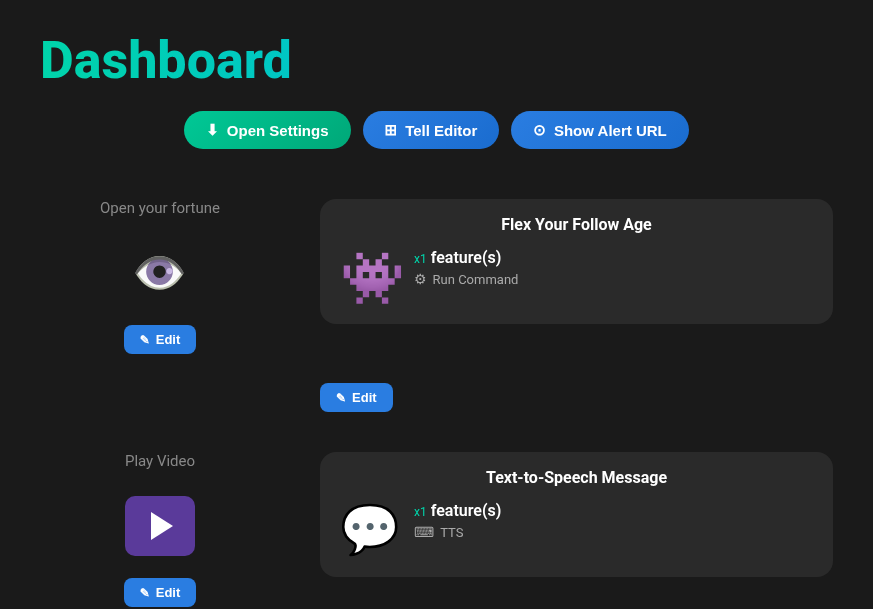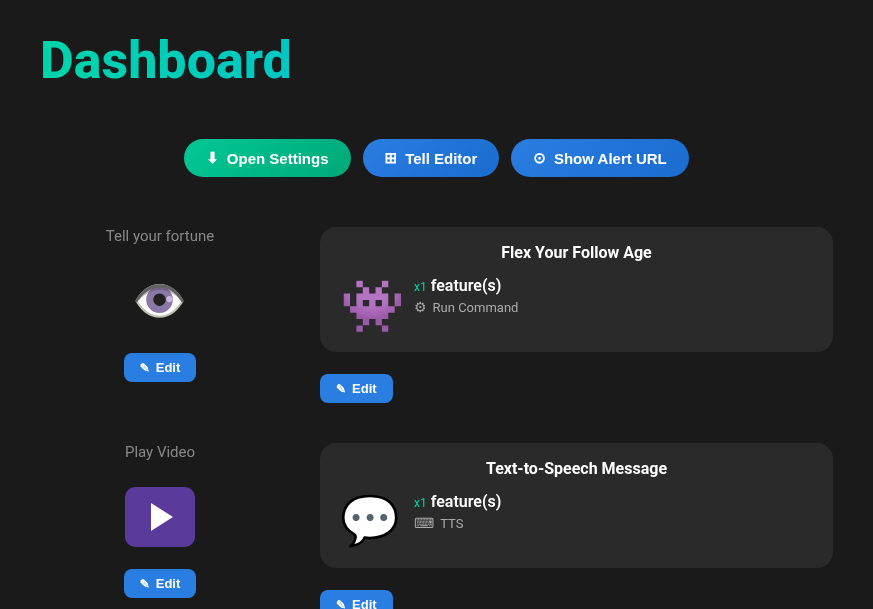--- a/index.html
+++ b/index.html
@@ -21,21 +21,21 @@
       padding: 30px 40px;
     }
 
     .dashboard-title {
       font-size: 52px;
       font-weight: 800;
       background: linear-gradient(90deg, #00d4aa, #00aaff);
       -webkit-background-clip: text;
       -webkit-text-fill-color: transparent;
       background-clip: text;
-      margin-bottom: 48px;
+      margin-bottom: 20px;
     }
 
     .toolbar {
       display: flex;
       gap: 12px;
       margin-bottom: 50px;
       justify-content: center;
     }
 
     .btn {
@@ -193,20 +193,21 @@
     .left-pane {
       display: flex;
       flex-direction: column;
       align-items: center;
       gap: 10px;
     }
 
     .right-pane {
       display: flex;
       flex-direction: column;
+      gap: 37px;
     }
 
     .speech-bubble {
       font-size: 48px;
       color: #ccc;
     }
   </style>
 </head>
 <body>
 
@@ -224,21 +225,21 @@
     </button>
     <button class="btn btn-alert">
       <span>⊙</span>
       <span>Show Alert URL</span>
     </button>
   </div>
 
   <div class="section-row">
 
     <div class="left-pane">
-      <span class="alert-label">Tell your fortune</span>
+      <span class="alert-label">Open your fortune</span>
       <div class="icon-box">
         <span class="eye-emoji">👁️</span>
       </div>
       <button class="edit-btn">
         <span class="edit-icon">✎</span>
         <span>Edit</span>
       </button>
     </div>
 
     <div class="right-pane">

